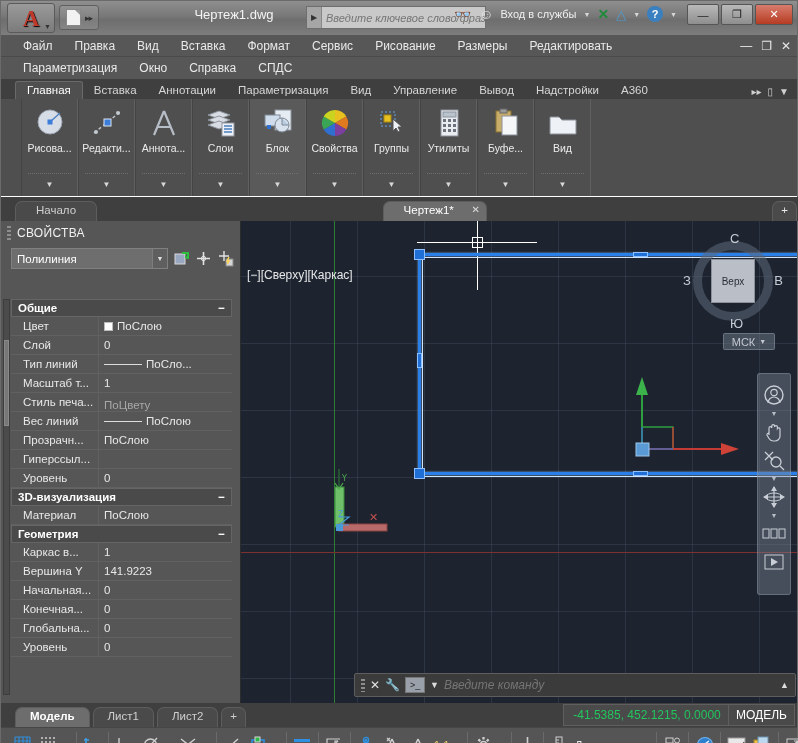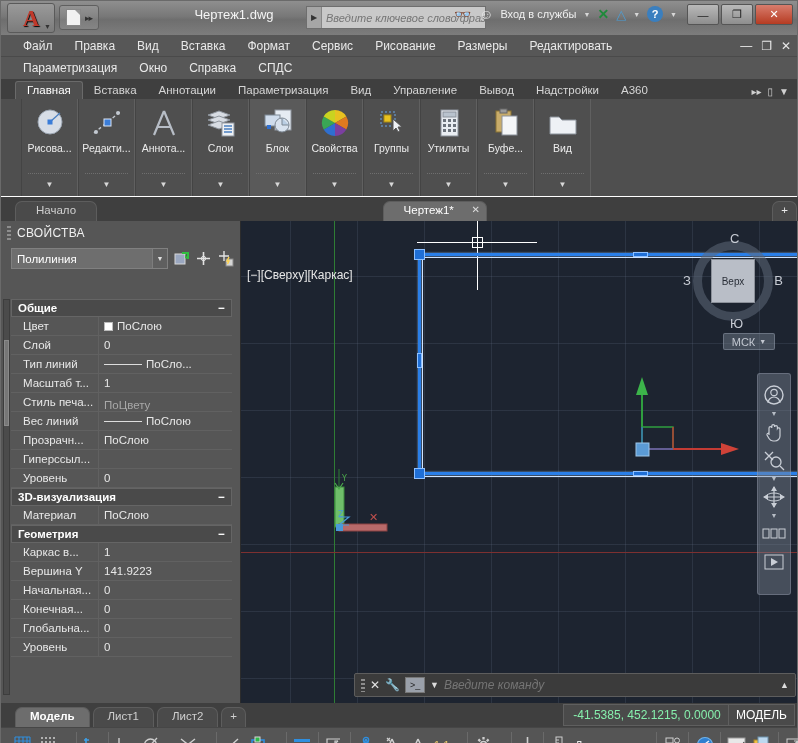--- a/index.html
+++ b/index.html
@@ -210,21 +210,21 @@
   
   .layoutbar { height:24px; background:#3f3f3f; display:flex;
      align-items:flex-end; padding-left:14px; position:relative; }
   .ltab { height:20px; padding:2px 14px 0; font-size:11.5px; color:#cfcfcf;
      background:#4a4a4a; border-radius:7px 7px 0 0; margin-right:3px;
      border:1px solid #5d5d5d; border-bottom:0;}
   .ltab.active { background:#6d6d6d; color:#fff; font-weight:bold; }
   .ltab.plus { padding:2px 8px 0;}
   .coordbox { position:absolute; right:66px; bottom:1px; height:22px;
      min-width:168px; background:#4a4a4a; border:1px solid #5f5f5f;
-     color:#86efac; font-size:12px; display:flex; align-items:center;
+     color:#22c55e; font-size:12px; display:flex; align-items:center;
      justify-content:center; padding:0 8px;}
   .modelbox { position:absolute; right:2px; bottom:1px; height:22px;
      background:#4a4a4a; border:1px solid #5f5f5f; color:#fff; font-size:12px;
      display:flex; align-items:center; padding:0 7px;}
   .statusbar { height:34px; background:#555; display:flex; align-items:center;
      padding:0 6px; gap:0px; border-top:1px solid #464646;}
   .sgroup { display:flex; align-items:center; height:26px; padding:0 5px;
      border-right:1px solid #6a6a6a; gap:5px;}
   .sgroup:last-child { border-right:0; }
   .sic { width:21px; height:21px; display:flex; align-items:center;

